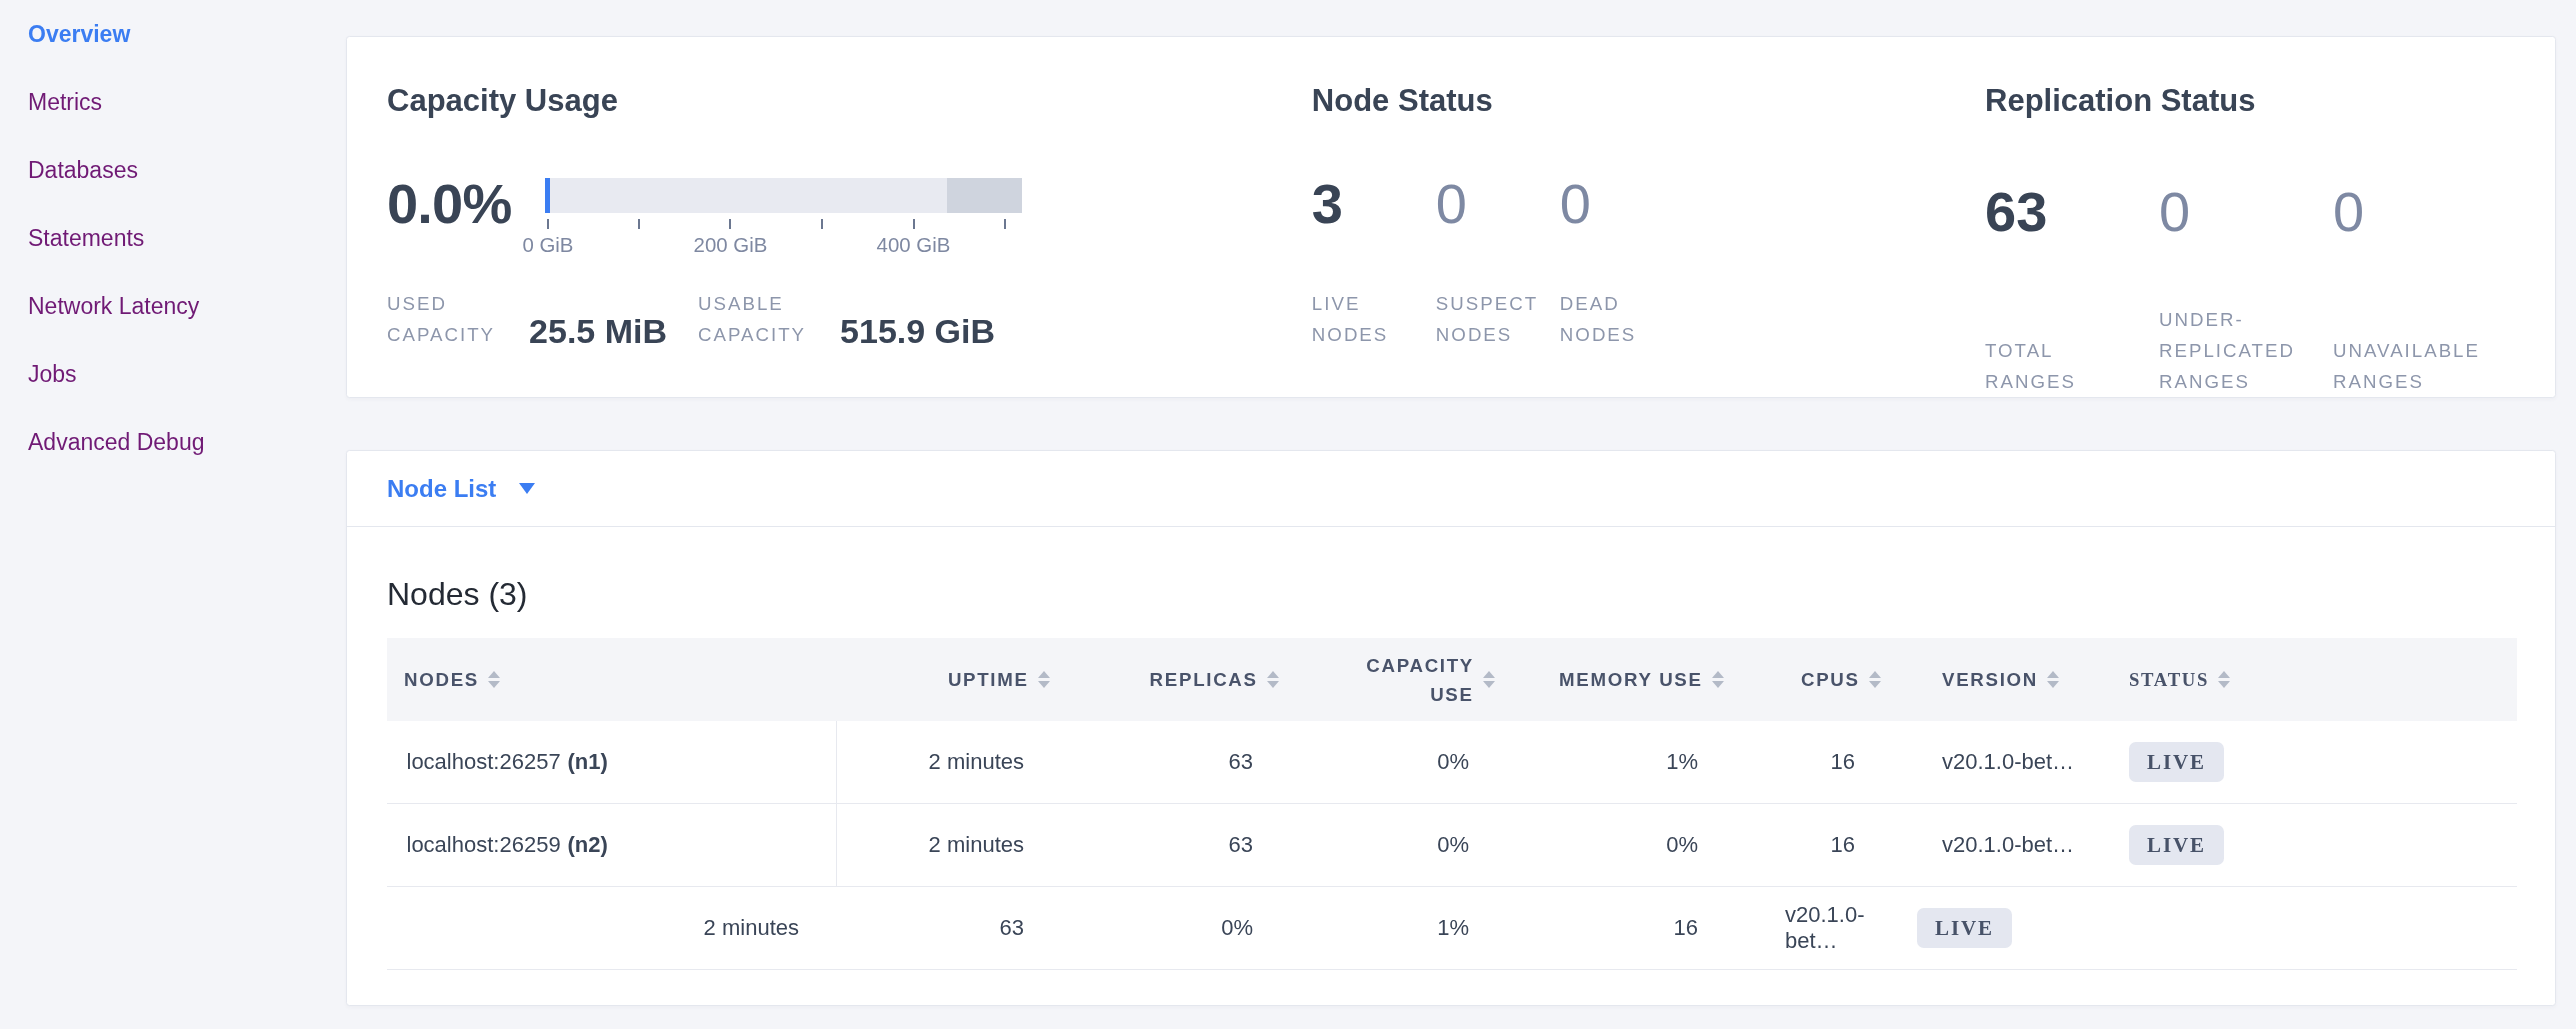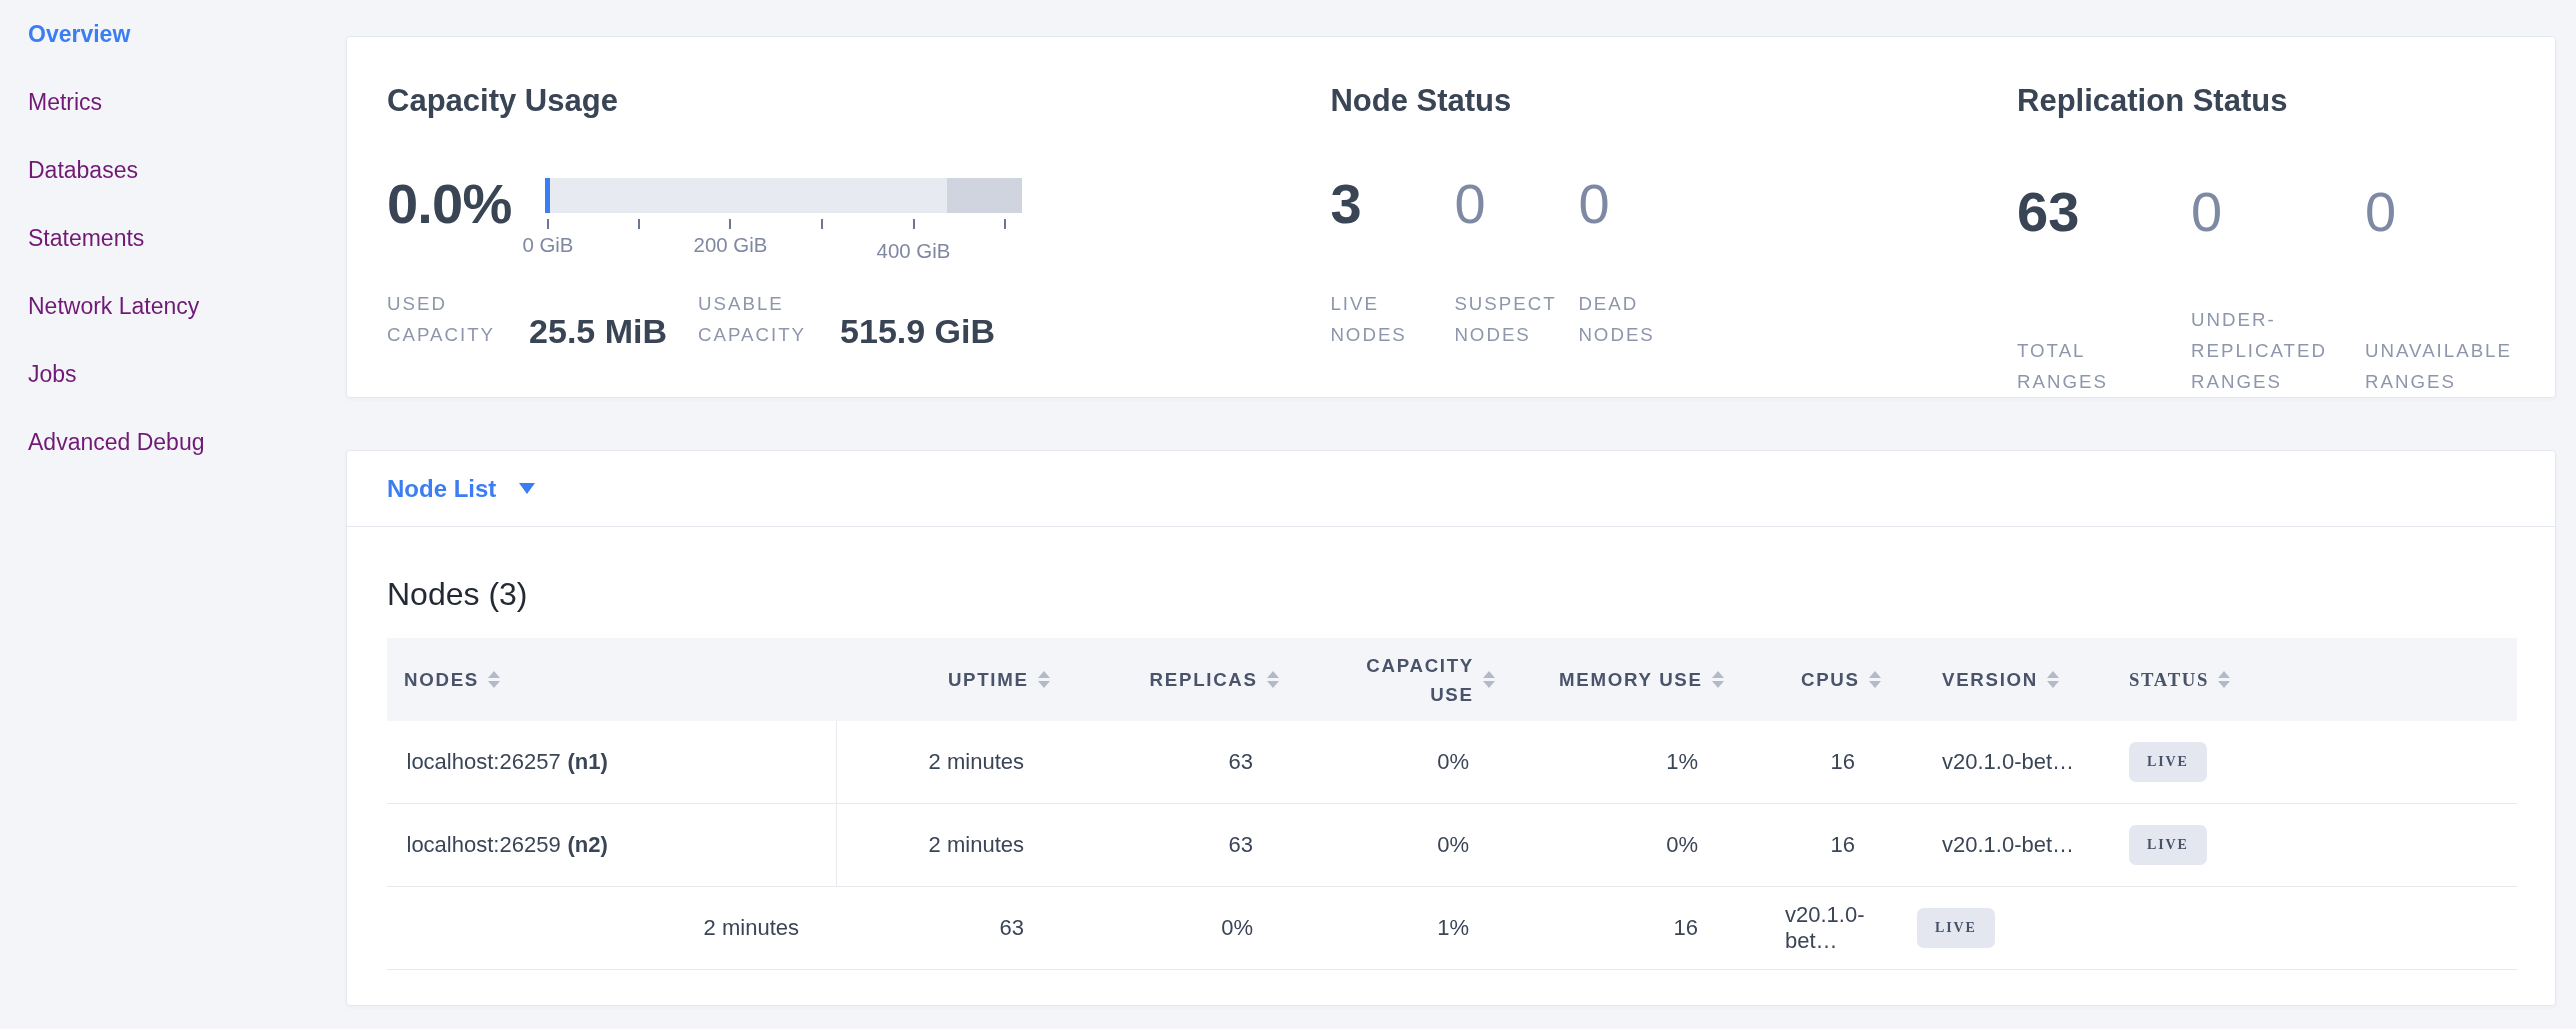--- a/index.html
+++ b/index.html
@@ -28,21 +28,21 @@
   .panel {
     background: #ffffff;
     border: 0.8px solid #e4e7ee;
     border-radius: 3.4px;
     box-shadow: 0 1.7px 3.4px rgba(60,70,90,0.03);
   }
 
   
   .overview-panel {
     margin-top: 36px; height: 362px;
-    padding: 45px 16px 0 40px;
+    padding: 45px 48px 0 40px;
     display: flex;
   }
   .ov-col { display: flex; flex-direction: column; }
   .col-capacity { width: 948px; }
   .col-nodes { width: 690px; }
   .col-replication { flex: 1; gap: 8px; }
 
   .panel-title { font-size: 31px; font-weight: 600; color: #394455; height: 37px; line-height: 37px; }
 
   .metrics-row { margin-top: 52px; height: 95px; display: flex; align-items: flex-start; }
@@ -60,21 +60,21 @@
   .gauge-tick:nth-child(1){ left: 1.7px; }
   .gauge-tick:nth-child(2){ left: 93px; }
   .gauge-tick:nth-child(3){ left: 184px; }
   .gauge-tick:nth-child(4){ left: 276px; }
   .gauge-tick:nth-child(5){ left: 368px; }
   .gauge-tick:nth-child(6){ left: 459px; }
   .gauge-ticklabels { position: relative; height: 25.5px; margin-top: 3.4px; font-size: 20.4px; color: #7e88a1; }
   .gauge-ticklabel { position: absolute; transform: translateX(-50%); white-space: nowrap; }
   .gauge-ticklabel:nth-child(1){ left: 2.5px; text-align: right; }
   .gauge-ticklabel:nth-child(2){ left: 185px; }
-  .gauge-ticklabel:nth-child(3){ left: 368px; margin-top: 6px; }
+  .gauge-ticklabel:nth-child(3){ left: 368px; }
 
   .stat-label {
     font-size: 18.7px; letter-spacing: 2px; line-height: 31px;
     color: #8d96ab; width: min-content; white-space: normal;
   }
   .cap-stat { display: flex; align-items: flex-end; }
   .cap-stat .stat-label { margin-right: 34px; }
   .cap-stat + .cap-stat { margin-left: 31px; }
   .stat-value { font-size: 34px; font-weight: 700; color: #394455; line-height: 37px; white-space: nowrap; }
 
@@ -116,21 +116,21 @@
   .td { display: flex; align-items: center; font-size: 22px; color: #3a4557; }
   .td.right { justify-content: flex-end; padding-right: 38px; }
   .td-node { padding-left: 19.5px; border-right: 1.7px solid #e7e9ef; }
   .th-node { padding-left: 17px; }
   .node-id { font-weight: 700; margin-left: 6.8px; }
   .td-version, .th-version { padding-left: 49px; }
   .td-status, .th-status { padding-left: 24px; font-family: Liberation Serif, serif; }
   .live-badge {
     display: inline-block; background: #e4e7f0; border-radius: 6.8px;
     height: 40px; line-height: 40px; padding: 0 18px;
-    font-size: 14px; font-weight: 700; letter-spacing: 1.9px; color: #475268;
+    font-size: 21px; font-weight: 700; letter-spacing: 1.9px; color: #475268;
   }
 </style>
 </head>
 <body>
 
 <nav class="sidebar">
   <div class="nav-item active">Overview</div>
   <div class="nav-item">Metrics</div>
   <div class="nav-item">Databases</div>
   <div class="nav-item">Statements</div>

